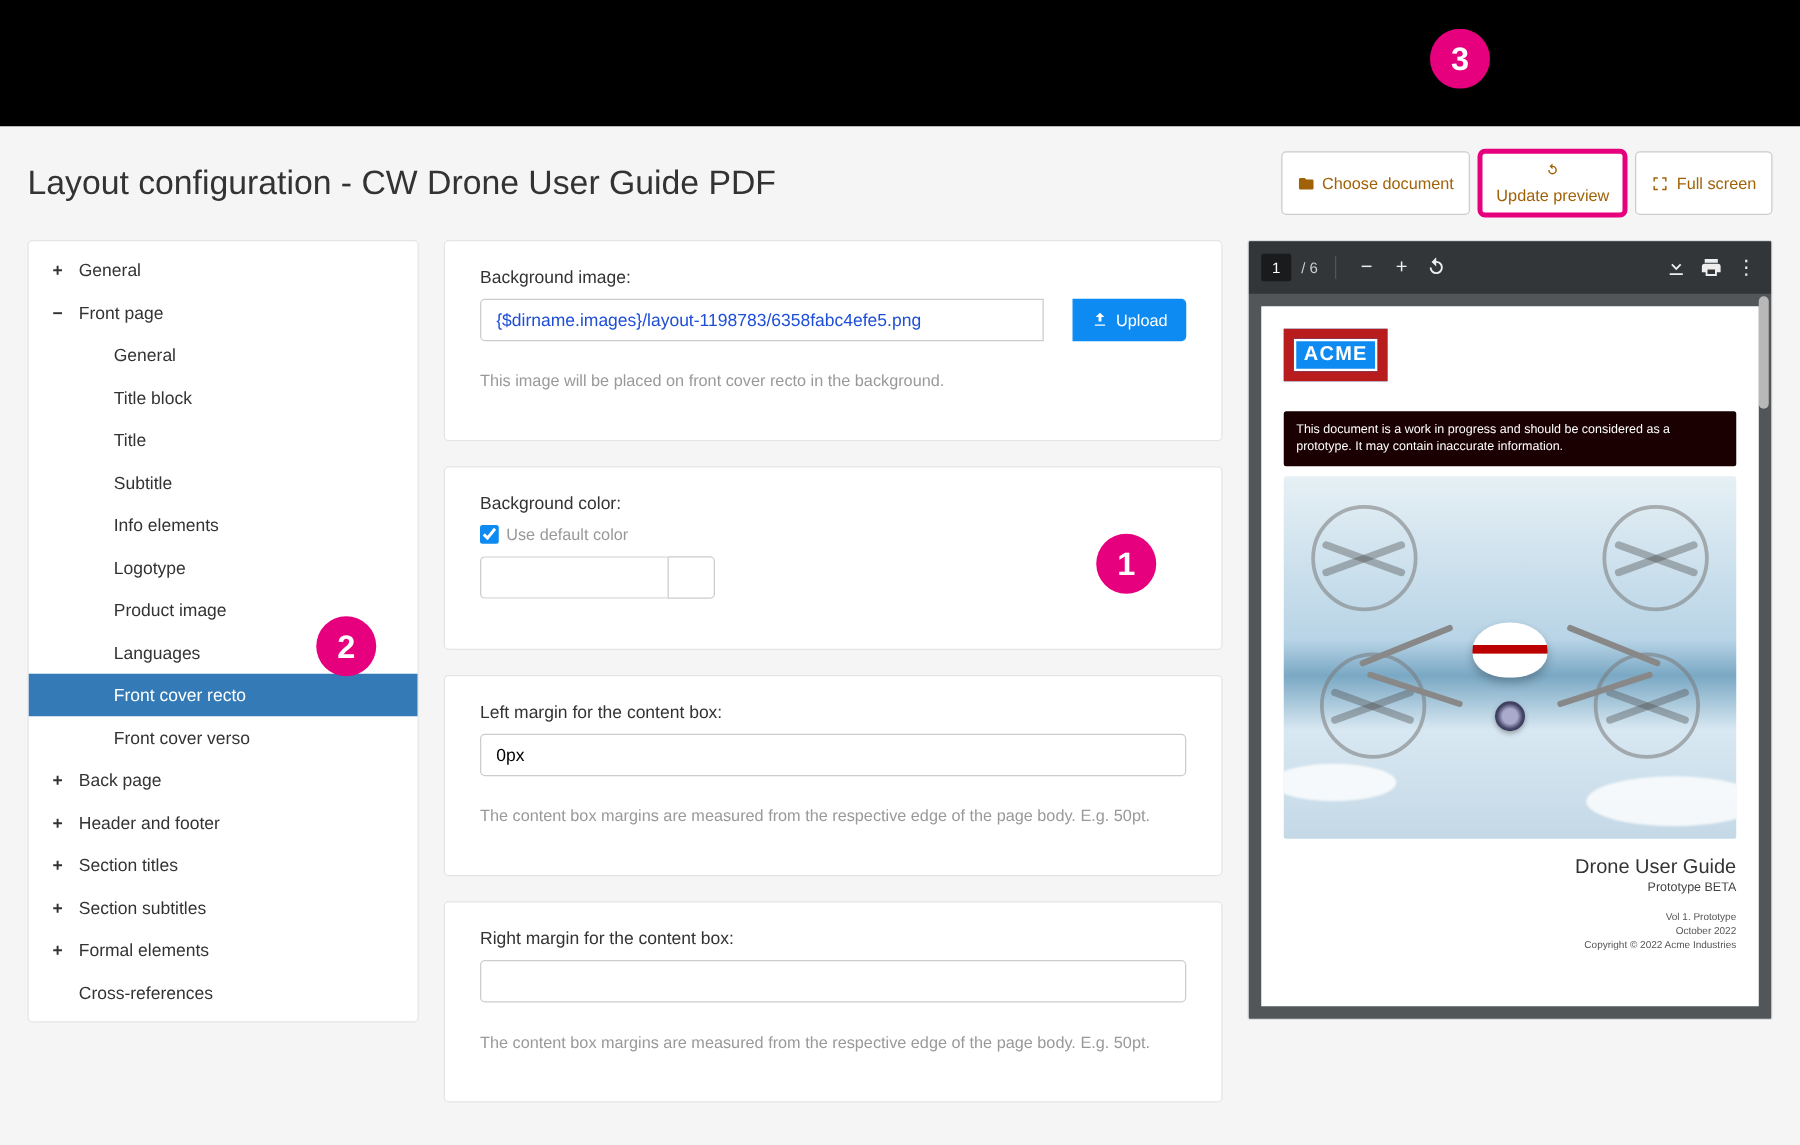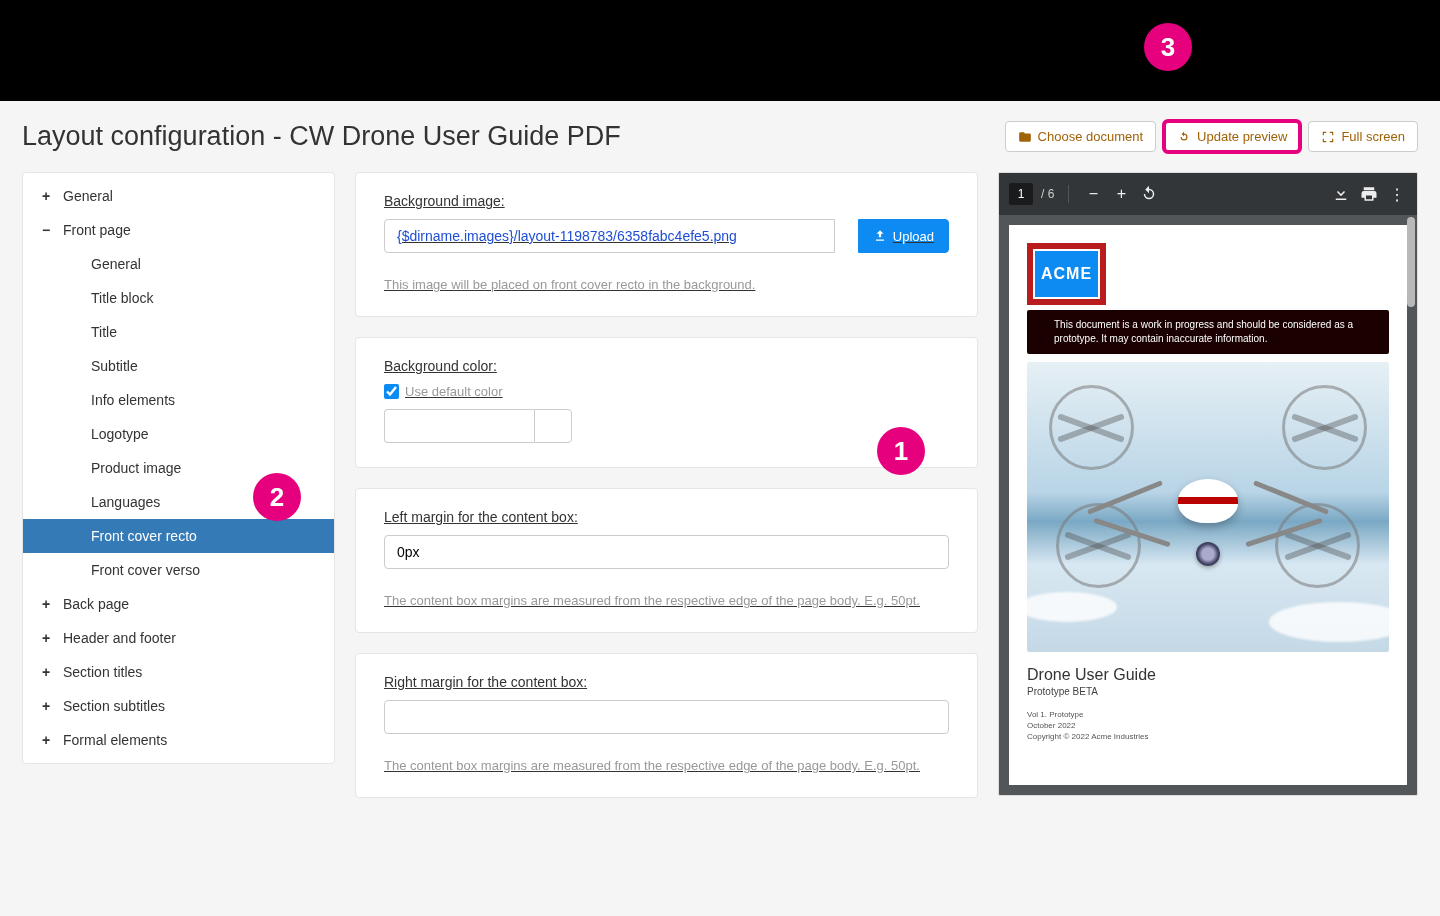--- a/index.html
+++ b/index.html
@@ -3,31 +3,31 @@
 <meta charset="utf-8">
 <style>
 * { box-sizing: border-box; margin: 0; padding: 0; }
 body { font-family: -apple-system, BlinkMacSystemFont, "Segoe UI", Helvetica, Arial, sans-serif; background: #f5f5f5; color: #333; }
 .topbar { background: #000; height: 101px; width: 100%; }
 .page { padding: 20px 22px; }
 .header-row { display: flex; justify-content: space-between; align-items: center; margin-bottom: 20px; }
 .page-title { font-size: 27px; font-weight: 300; color: #333; }
 .header-buttons { display: flex; gap: 8px; }
 .btn { background: #fff; border: 1px solid #ccc; border-radius: 4px; padding: 7px 12px; font-size: 13px; cursor: pointer; display: inline-flex; align-items: center; gap: 6px; color: #a16207; }
-.btn.highlighted { outline: 4px solid #e6007e; outline-offset: -2px; }
+.btn.highlighted { outline: 4px solid #e6007e; outline-offset: -2px; flex-direction: column; }
 
 .layout { display: flex; gap: 20px; align-items: flex-start; }
 .sidebar { width: 313px; background: #fff; border: 1px solid #e5e5e5; border-radius: 4px; padding: 6px 0; flex-shrink: 0; position: relative; overflow: visible; }
 .nav-item { display: flex; align-items: center; padding: 9px 18px; font-size: 14px; color: #333; cursor: pointer; gap: 12px; }
 .nav-item .exp { width: 10px; text-align: center; font-weight: bold; color: #333; }
 .nav-item.child { padding-left: 68px; }
 .nav-item.active { background: #337ab7; color: #fff; }
 
 .main-col { flex: 1; display: flex; flex-direction: column; gap: 20px; min-width: 0; }
-.card { background: #fff; border: 1px solid #e5e5e5; border-radius: 4px; padding: 20px 28px 24px; text-decoration: underline; }
+.card { background: #fff; border: 1px solid #e5e5e5; border-radius: 4px; padding: 20px 28px 40px; }
 .field-label { font-size: 14px; color: #333; margin-bottom: 10px; }
 .input-row { display: flex; }
 .text-input { flex: 1; border: 1px solid #ccc; border-radius: 4px 0 0 4px; padding: 8px 12px; font-size: 14px; color: #1d4ed8; }
 .upload-btn { background: #0d8bf2; color: #fff; border: 1px solid #0d8bf2; border-radius: 0 4px 4px 0; padding: 8px 14px; font-size: 13px; display: inline-flex; align-items: center; gap: 6px; cursor: pointer; margin-left: 23px; }
 .help-text { font-size: 13px; color: #999; margin-top: 24px; }
 .checkbox-row { display: flex; align-items: center; gap: 6px; margin-bottom: 10px; }
 .checkbox-row input { width: 15px; height: 15px; accent-color: #0d8bf2; }
 .checkbox-row span { font-size: 13px; color: #999; }
 .color-pick { display: flex; }
 .color-box { width: 150px; height: 34px; border: 1px solid #ccc; border-right: none; border-radius: 4px 0 0 4px; background: #fff; }
@@ -37,42 +37,42 @@
 .preview-col { width: 420px; flex-shrink: 0; }
 .pdf-viewer { border: 1px solid #ddd; background: #525659; border-radius: 2px; overflow: hidden; position: relative; }
 .pdf-toolbar { background: #323639; height: 42px; display: flex; align-items: center; padding: 0 10px; color: #eee; gap: 8px; }
 .pdf-toolbar .page-num { background: #191b1c; color: #fff; width: 24px; height: 22px; text-align: center; border-radius: 2px; font-size: 12px; line-height: 22px; }
 .pdf-toolbar .page-total { font-size: 12px; color: #ccc; }
 .pdf-toolbar .divider { width: 1px; height: 18px; background: #555; margin: 0 6px; }
 .pdf-toolbar .tb-icon { width: 20px; height: 20px; display: inline-flex; align-items: center; justify-content: center; cursor: pointer; color: #eee; font-size: 16px; }
 .pdf-toolbar .spacer { flex: 1; }
 .pdf-page { background: #fff; margin: 10px 10px 10px 10px; height: 560px; padding: 18px; position: relative; display: flex; flex-direction: column; }
 .scroll-track { position: absolute; right: 2px; top: 44px; width: 8px; height: 90px; background: #b8b8b8; border-radius: 4px; }
-.acme-logo { display: inline-block; background: #0d8bf2; color: #fff; font-weight: bold; padding: 16px 8px; font-size: 16px; letter-spacing: 1px; border: 6px solid #b91c1c; box-shadow: inset 0 0 0 2px #fff; }
-.warn-banner { background: #1a0000; color: #fff; font-size: 10px; padding: 8px 27px; margin-top: 5px; line-height: 1.4; border-radius: 2px; }
+.acme-logo { display: inline-block; background: #0d8bf2; color: #fff; font-weight: bold; padding: 4px 8px; font-size: 16px; letter-spacing: 1px; border: 8px solid #b91c1c; box-shadow: inset 0 0 0 2px #fff; }
+.warn-banner { background: #1a0000; color: #fff; font-size: 10px; padding: 8px 10px; margin-top: 24px; line-height: 1.4; border-radius: 2px; }
 .drone-img { margin-top: 8px; height: 290px; background: linear-gradient(180deg, #e6f0f5 0%, #b8d4e6 45%, #7aa8c4 55%, #d8e8f2 70%, #c4d8e6 100%); border-radius: 2px; position: relative; overflow: hidden; }
 .drone-body { position: absolute; left: 50%; top: 48%; transform: translate(-50%,-50%); width: 60px; height: 44px; background: linear-gradient(180deg,#fff 40%, #b00 41%, #b00 56%, #fff 57%); border-radius: 50% 50% 45% 45%; box-shadow: 0 4px 8px rgba(0,0,0,.25); }
 .drone-cam { position: absolute; left:50%; top:62%; transform:translateX(-50%); width:24px; height:24px; background: radial-gradient(circle,#aac 35%, #446 60%, #223 100%); border-radius:50%; box-shadow:0 2px 4px rgba(0,0,0,.3);}
 .drone-arm { position:absolute; width:80px; height:5px; background:#888; border-radius:3px; top:46%; }
 .drone-arm.a1 { left:16%; transform: rotate(-22deg);}
 .drone-arm.a2 { right:16%; transform: rotate(22deg);}
 .drone-arm.a3 { left:18%; top:58%; transform: rotate(18deg);}
 .drone-arm.a4 { right:18%; top:58%; transform: rotate(-18deg);}
 .rotor { position:absolute; width:85px; height:85px; border:3px solid rgba(120,120,120,.55); border-radius:50%; }
 .rotor::before, .rotor::after { content:""; position:absolute; left:50%; top:50%; width:70px; height:6px; background: rgba(80,80,80,.4); border-radius:3px; }
 .rotor::before { transform: translate(-50%,-50%) rotate(20deg);}
 .rotor::after { transform: translate(-50%,-50%) rotate(-20deg);}
 .rotor.r1 { left:6%; top:8%; }
 .rotor.r2 { right:6%; top:8%; }
 .rotor.r3 { left:8%; bottom:22%; }
 .rotor.r4 { right:8%; bottom:22%; }
 .cloud { position:absolute; background:rgba(255,255,255,.8); border-radius:50%; filter: blur(1px);}
 .cloud.c1 { width:100px; height:30px; left:-10px; bottom:30px;}
 .cloud.c2 { width:140px; height:40px; right:-20px; bottom:10px;}
-.doc-footer { text-align: left; margin-top: 14px; }
+.doc-footer { text-align: right; margin-top: 14px; }
 .doc-footer .t1 { font-size: 16px; color: #333; font-weight: 400; }
 .doc-footer .t2 { font-size: 10px; color: #444; margin-top: 2px; }
 .doc-footer .meta { font-size: 8px; color: #555; margin-top: 12px; line-height: 1.4; }
 
 .annot { position: absolute; width: 48px; height: 48px; background: #e6007e; border-radius: 50%; display: flex; align-items: center; justify-content: center; color: #fff; font-size: 26px; font-weight: 600; z-index: 50; pointer-events: none; }
 .annot.n1 { left: 877px; top: 326px; }
 .annot.n2 { left: 251px; top: 500px; }
 .annot.n3 { position: fixed; left: auto; top: 23px; right: 248px; }
 
 svg.ico { width: 14px; height: 14px; }
@@ -174,20 +174,24 @@
             <span>Section titles</span>
           </div>
           <div class="nav-item">
             <span class="exp">+</span>
             <span>Section subtitles</span>
           </div>
           <div class="nav-item">
             <span class="exp">+</span>
             <span>Formal elements</span>
           </div>
+          <div class="nav-item">
+            <span class="exp"></span>
+            <span>Cross-references</span>
+          </div>
         </div>
     </nav>
 
     <div class="main-col">
 
       <div class="card">
         <div class="field-label">Background image:</div>
         <div class="input-row">
           <input class="text-input" value="{$dirname.images}/layout-1198783/6358fabc4efe5.png" style="">
           <button class="upload-btn">

